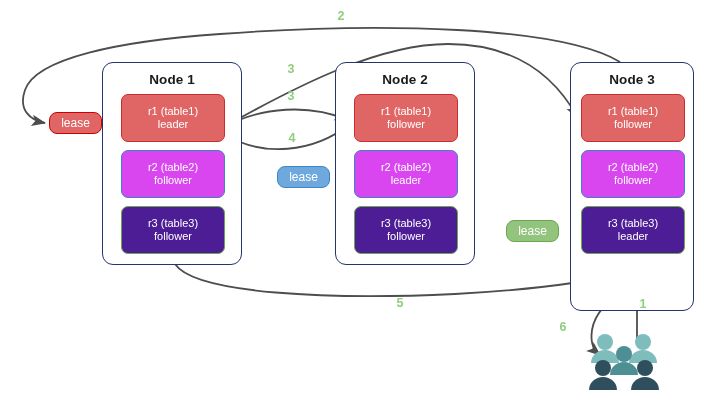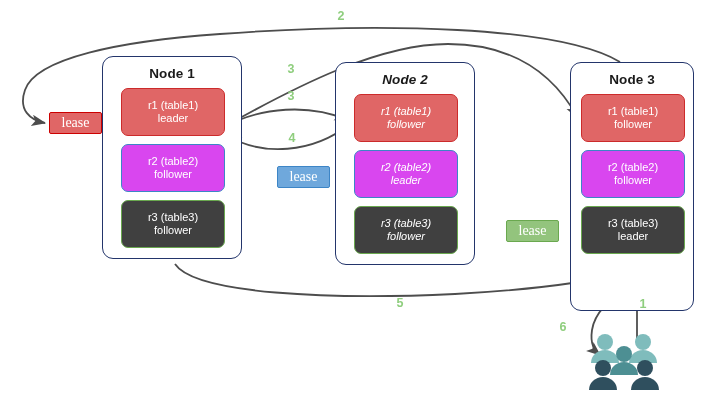--- a/index.html
+++ b/index.html
@@ -20,26 +20,26 @@
     font-size:13.5px;font-weight:bold;color:#1a1a1a;letter-spacing:.1px;
   }
   .replica{
     position:absolute;box-sizing:border-box;border-radius:7px;
     display:flex;flex-direction:column;align-items:center;justify-content:center;
     color:#ffffff;font-size:11px;line-height:13.5px;text-align:center;
     border-width:1.5px;border-style:solid;
   }
   .rep-red{background:#e06666;border-color:#cc2b2b;}
   .rep-blue{background:#d946ef;border-color:#3d85c6;}
-  .rep-green{background:#404040;border-color:#6aa84f;}
+  .rep-green{background:#4c1d95;border-color:#6aa84f;}
 
   .lease{
-    position:absolute;box-sizing:border-box;border-radius:2px;
+    position:absolute;box-sizing:border-box;border-radius:8px;
     display:flex;align-items:center;justify-content:center;
-    color:#ffffff;font-size:14px;border-width:1.5px;border-style:solid;font-family:Liberation Serif, serif;
+    color:#ffffff;font-size:12px;border-width:1.5px;border-style:solid;
   }
   .lease-red{background:#e06666;border-color:#cc0000;}
   .lease-blue{background:#6fa8dc;border-color:#3d85c6;}
   .lease-green{background:#93c47d;border-color:#6aa84f;}
 
   .step{
     position:absolute;color:#8fce7e;font-size:12.5px;font-weight:bold;
     text-align:center;width:20px;
   }
   .users{position:absolute;}
@@ -65,37 +65,37 @@
 
     <path d="M 350,124 C 312,154 262,156 228,136" fill="none" stroke="#4d4d4d" stroke-width="1.8" marker-end="url(#ah)"></path>
 
     <path d="M 175,264 C 195,294 330,300 455,294 C 550,289 622,277 650,266" fill="none" stroke="#4d4d4d" stroke-width="1.8" marker-end="url(#ah)"></path>
 
     <path d="M 637,342 L 637,270" fill="none" stroke="#4d4d4d" stroke-width="1.8" marker-end="url(#ah)"></path>
 
     <path d="M 650,268 C 624,292 596,304 592,330 C 590,344 594,350 600,355" fill="none" stroke="#4d4d4d" stroke-width="1.8" marker-end="url(#ah)"></path>
   </svg>
 
-  <div class="node-box" style="left:102px;top:56px;width:140px;height:203px;">
+  <div class="node-box" style="left:102px;top:62px;width:140px;height:203px;">
     <div class="node-title">Node 1</div>
     <div class="replica rep-red" style="left:18px;top:31px;width:104px;height:48px;">
       <span>r1 (table1)</span>
       <span>leader</span>
     </div>
     <div class="replica rep-blue" style="left:18px;top:87px;width:104px;height:48px;">
       <span>r2 (table2)</span>
       <span>follower</span>
     </div>
     <div class="replica rep-green" style="left:18px;top:143px;width:104px;height:48px;">
       <span>r3 (table3)</span>
       <span>follower</span>
     </div>
   </div>
 
-  <div class="node-box" style="left:335px;top:62px;width:140px;height:203px;font-style:italic;">
+  <div class="node-box" style="left:335px;top:62px;width:140px;height:203px;">
     <div class="node-title">Node 2</div>
     <div class="replica rep-red" style="left:18px;top:31px;width:104px;height:48px;">
       <span>r1 (table1)</span>
       <span>follower</span>
     </div>
     <div class="replica rep-blue" style="left:18px;top:87px;width:104px;height:48px;">
       <span>r2 (table2)</span>
       <span>leader</span>
     </div>
     <div class="replica rep-green" style="left:18px;top:143px;width:104px;height:48px;">

